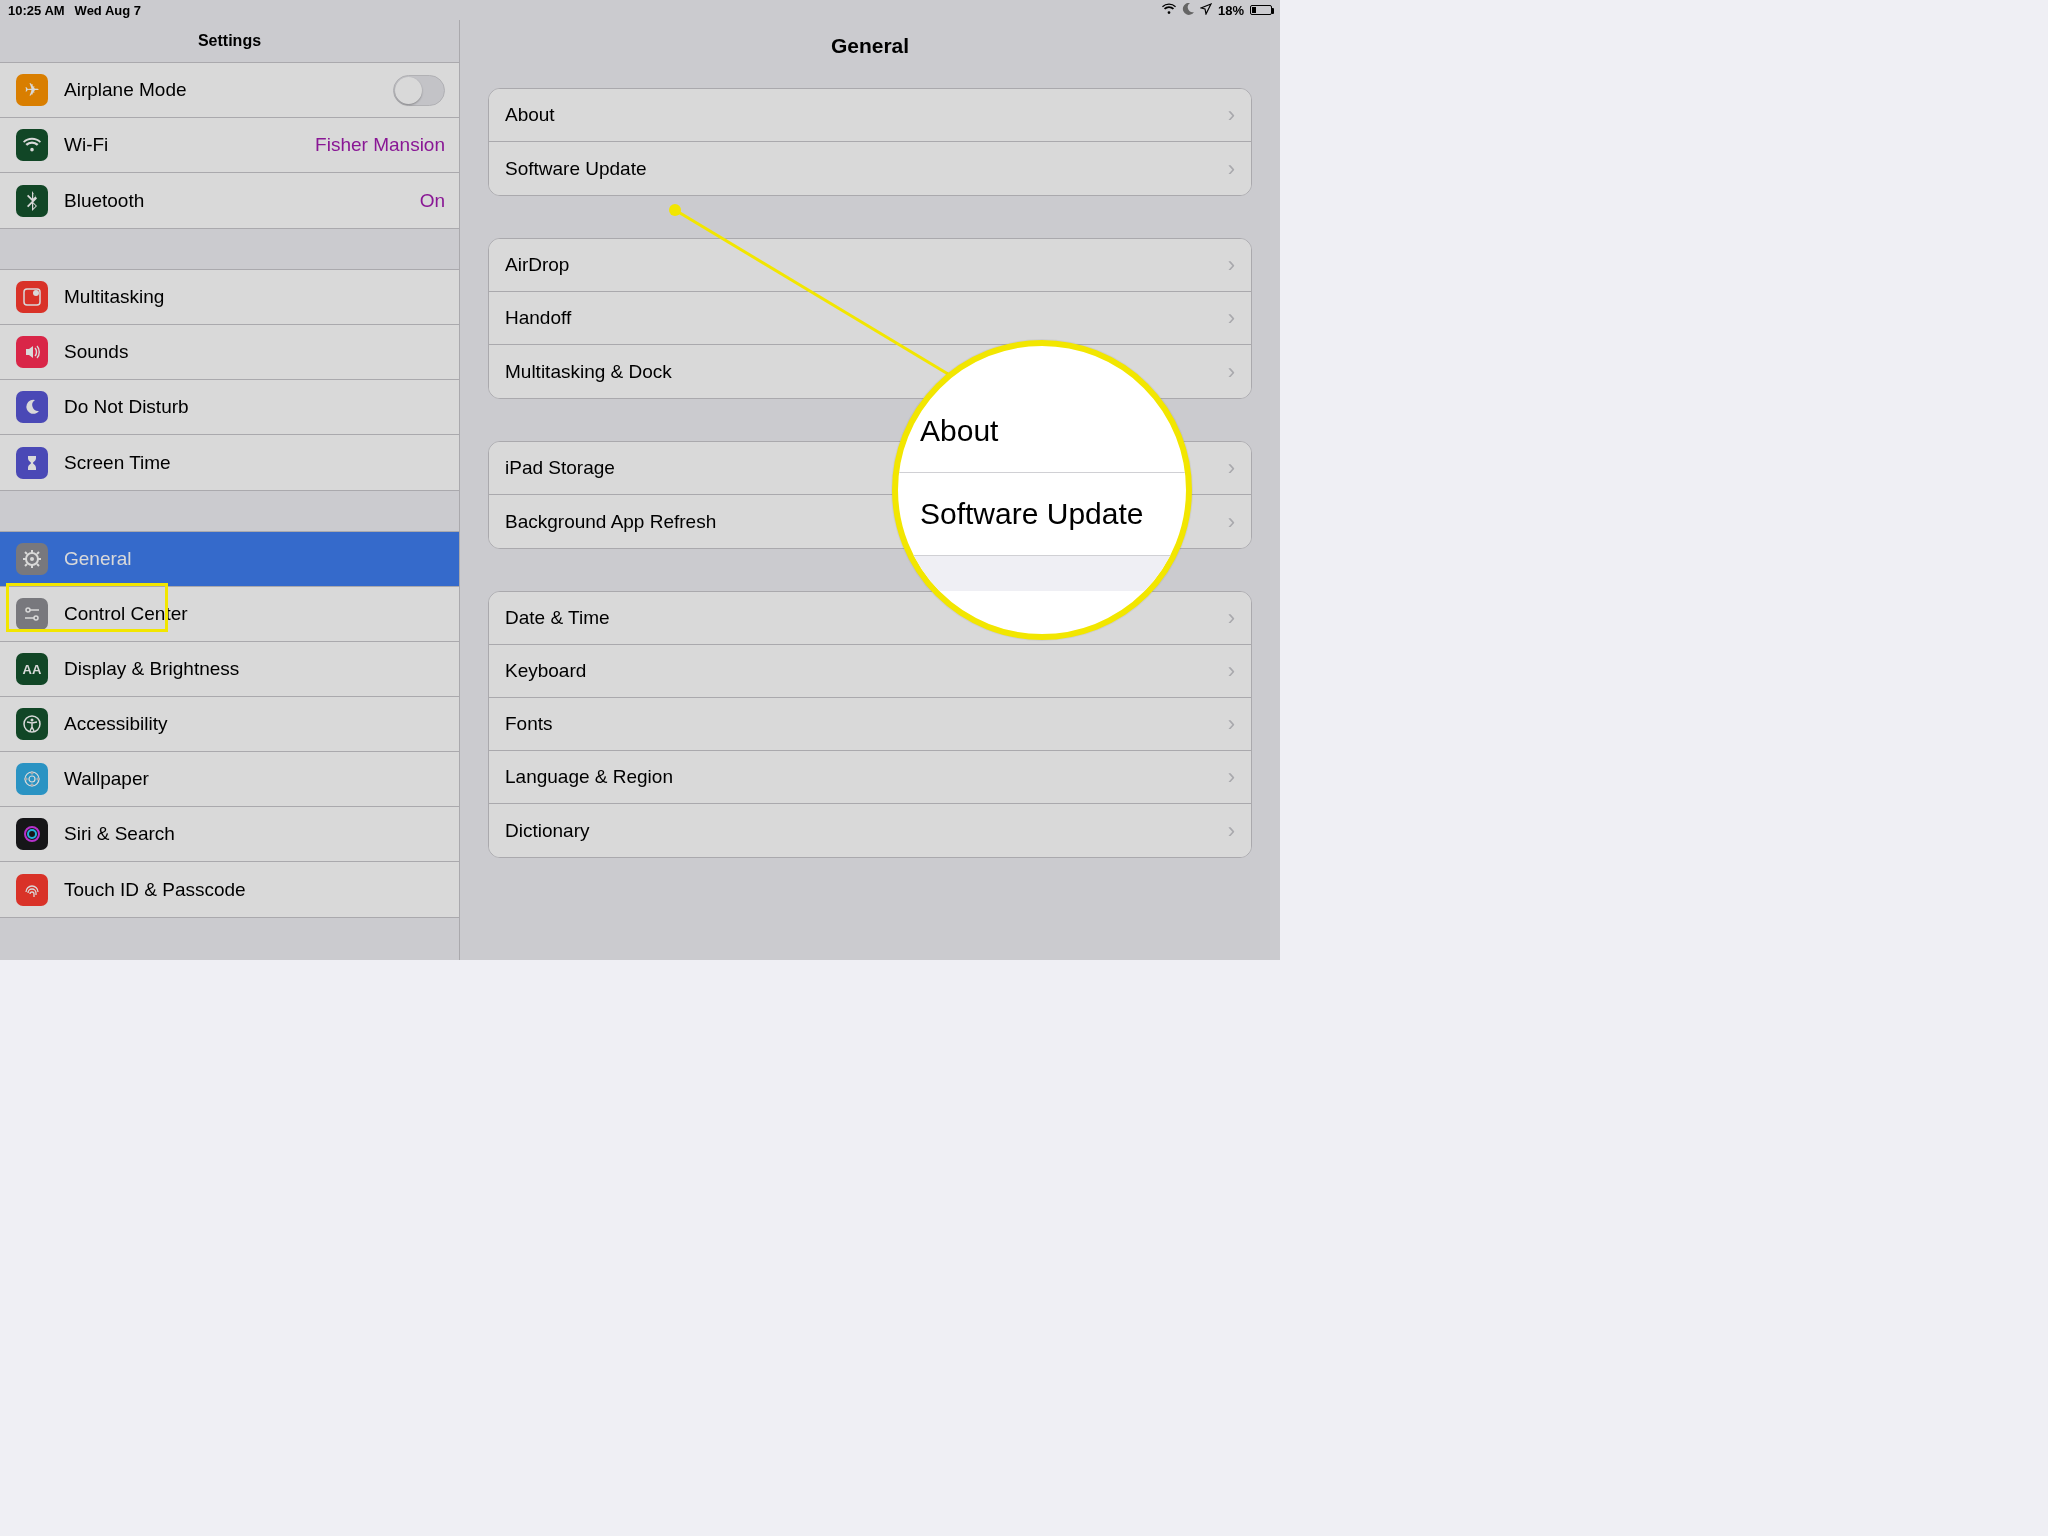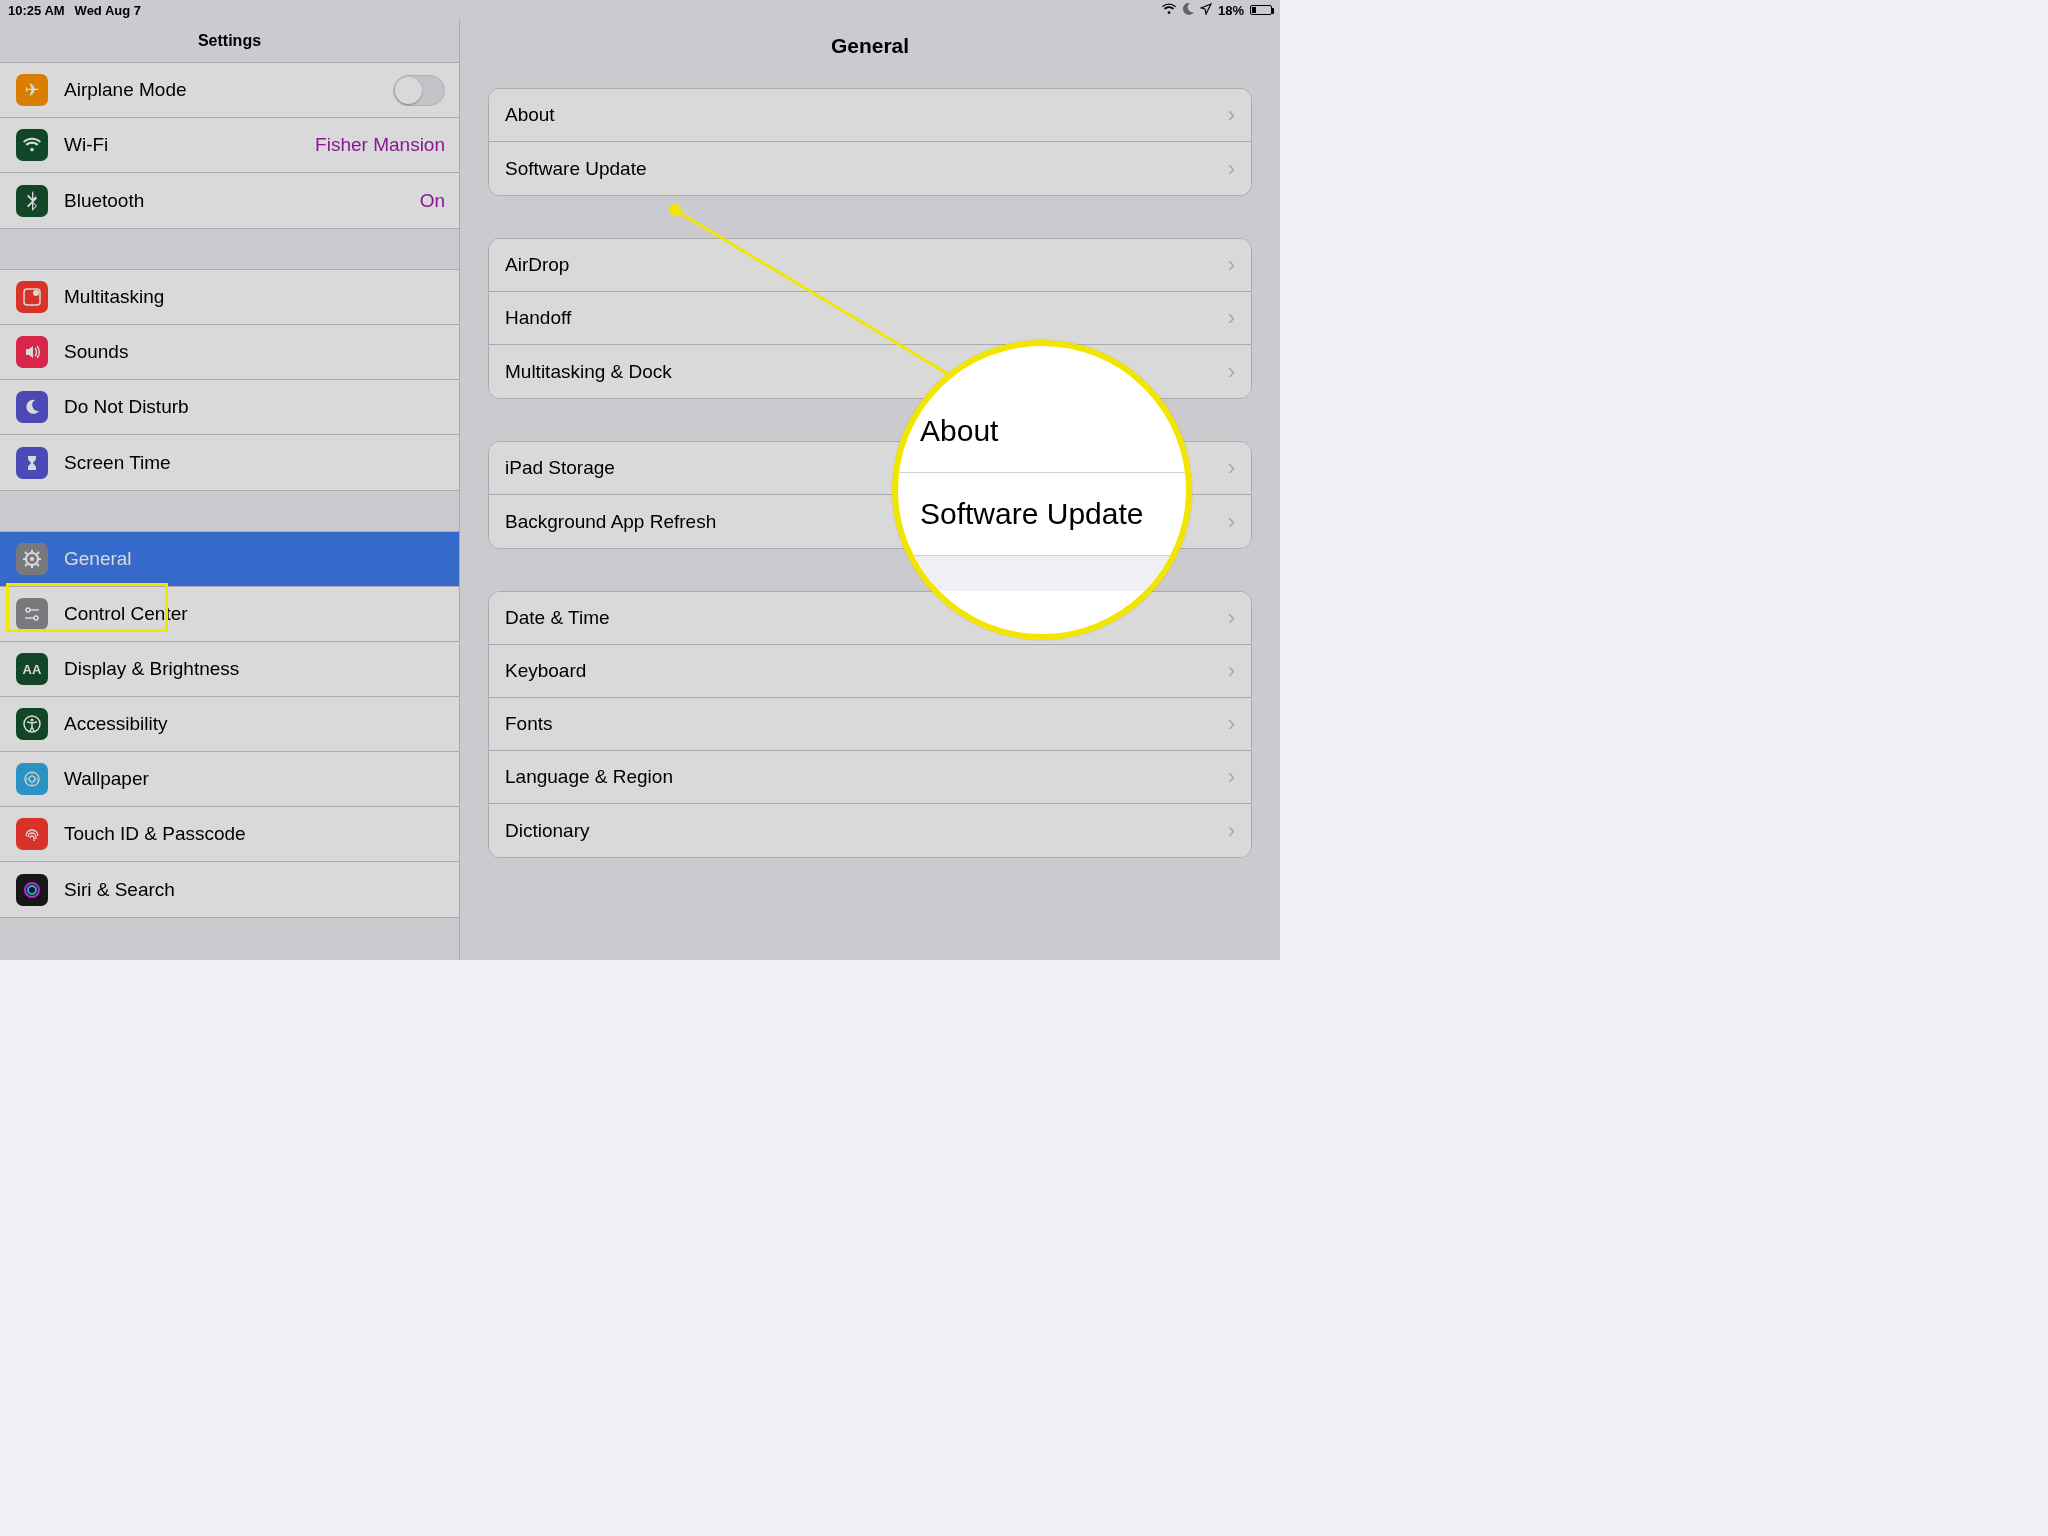--- a/index.html
+++ b/index.html
@@ -225,35 +225,35 @@
               <circle cx="10" cy="4" r="1"></circle>
               <circle cx="10" cy="16" r="1"></circle>
               <circle cx="4" cy="10" r="1"></circle>
               <circle cx="16" cy="10" r="1"></circle>
             </g>
           </svg>
       </div>
       <div class="label">Wallpaper</div>
     </div>
     <div class="row">
-      <div class="icon c-red">
-        <svg width="20" height="20" viewBox="0 0 20 20">
-            <path d="M4 12a6 6 0 0112 0M6 13a4 4 0 018 0v2M8 14a2 2 0 014 0v3" fill="none" stroke="#fff" stroke-width="1.3"></path>
-          </svg>
-      </div>
-      <div class="label">Touch ID &amp; Passcode</div>
-    </div>
-    <div class="row">
       <div class="icon c-black">
         <svg width="20" height="20" viewBox="0 0 20 20">
             <circle cx="10" cy="10" r="7" fill="none" stroke="#d63af0" stroke-width="2"></circle>
             <circle cx="10" cy="10" r="4" fill="none" stroke="#2ad0ff" stroke-width="2"></circle>
           </svg>
       </div>
       <div class="label">Siri &amp; Search</div>
+    </div>
+    <div class="row">
+      <div class="icon c-red">
+        <svg width="20" height="20" viewBox="0 0 20 20">
+            <path d="M4 12a6 6 0 0112 0M6 13a4 4 0 018 0v2M8 14a2 2 0 014 0v3" fill="none" stroke="#fff" stroke-width="1.3"></path>
+          </svg>
+      </div>
+      <div class="label">Touch ID &amp; Passcode</div>
     </div>
   </div>
 </div>
 
 <div class="detail">
   <div class="detail-title">General</div>
 
   <div class="dgroup">
     <div class="drow">
         <span class="dlabel">About</span>

